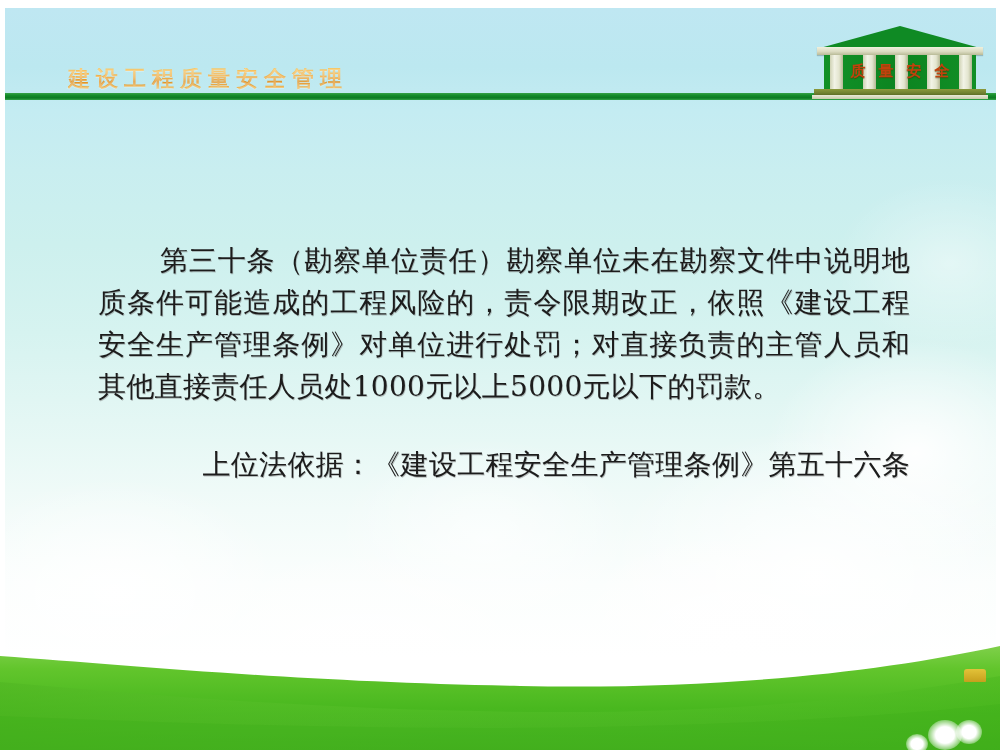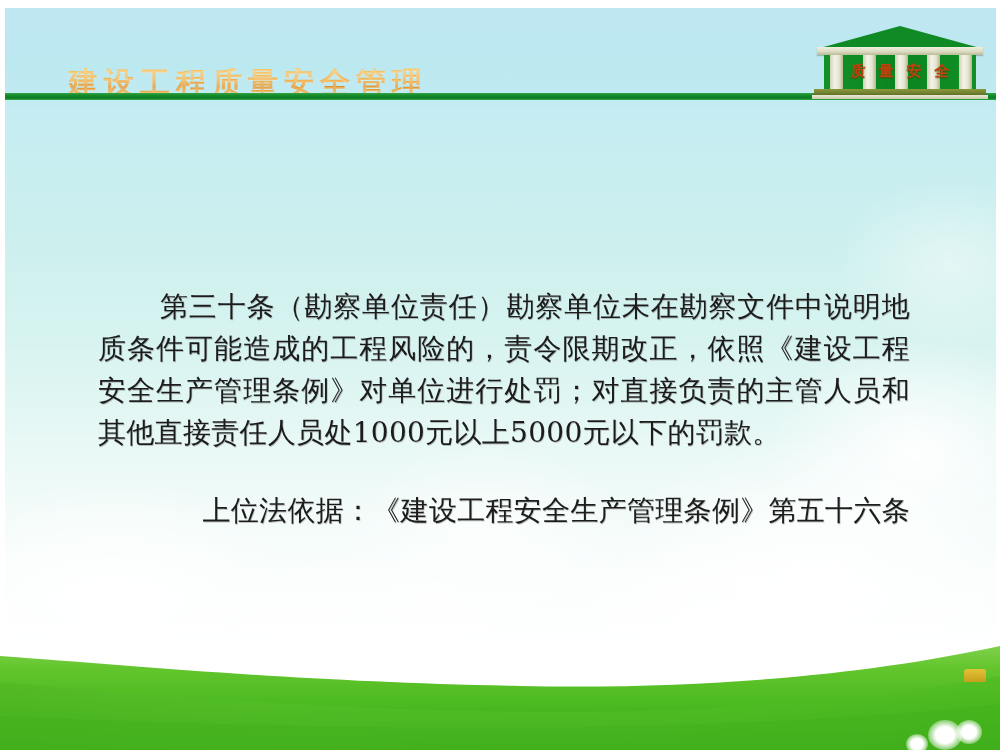--- a/index.html
+++ b/index.html
@@ -67,21 +67,21 @@
     left: 0;
     top: 8px;
     width: 1000px;
     height: 94px;
   }
   #header-title {
     position: absolute;
     left: 68px;
     top: 60px;
     font-family: "DejaVu Sans", sans-serif;
-    font-size: 30px;
+    font-size: 22px;
     font-weight: bold;
     letter-spacing: 6px;
     line-height: 1;
     color: #e8a33d;
     background: linear-gradient(to bottom, #f6c96a 0%, #eead47 42%, #dd8f21 62%, #f3c463 100%);
     -webkit-background-clip: text;
     background-clip: text;
     -webkit-text-fill-color: transparent;
     text-shadow: 0 1px 0 rgba(255,255,255,0.25);
     white-space: nowrap;
@@ -170,21 +170,20 @@
     white-space: nowrap;
     line-height: 1;
   }
 
   
   #body-copy {
     position: absolute;
     left: 98px;
     top: 240px;
     width: 812px;
-    margin-top: 46px;
   }
   .para {
     font-family: "DejaVu Serif", serif;
     color: #1c1c1c;
     font-size: 28px;
     line-height: 42px;
     letter-spacing: 0.3px;
     text-align: justify;
     text-justify: inter-character;
     margin: 0;

